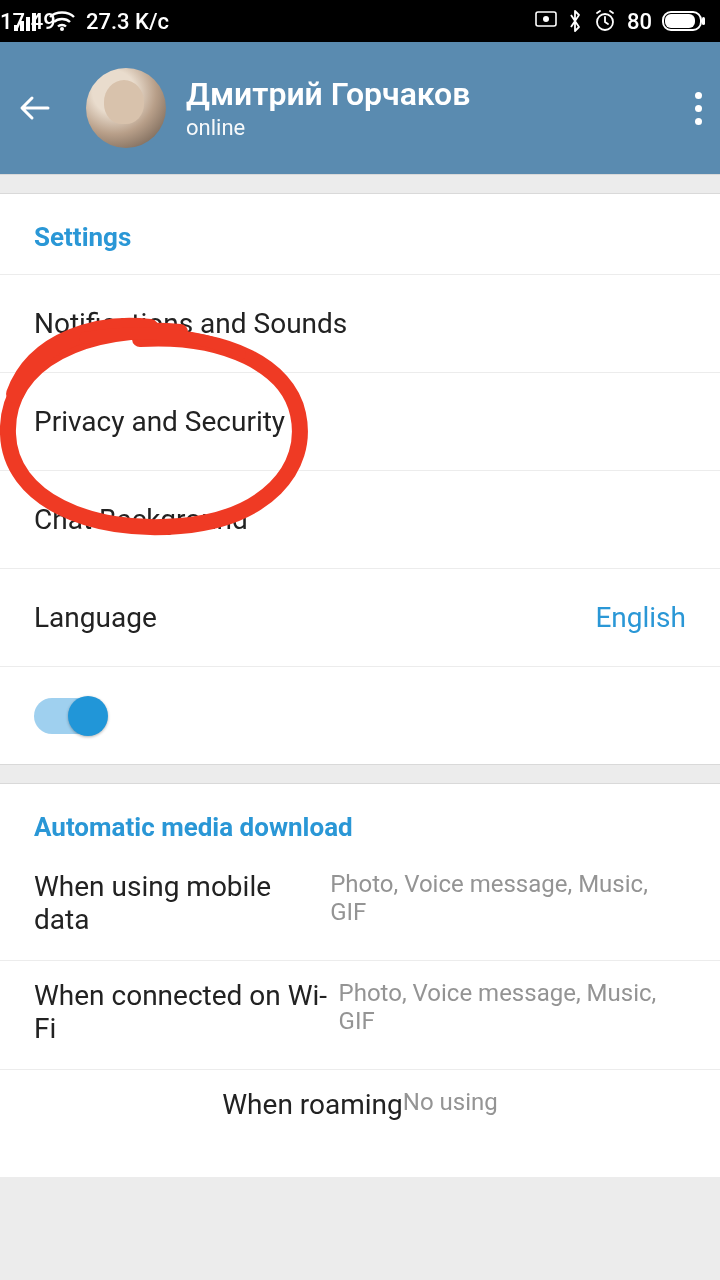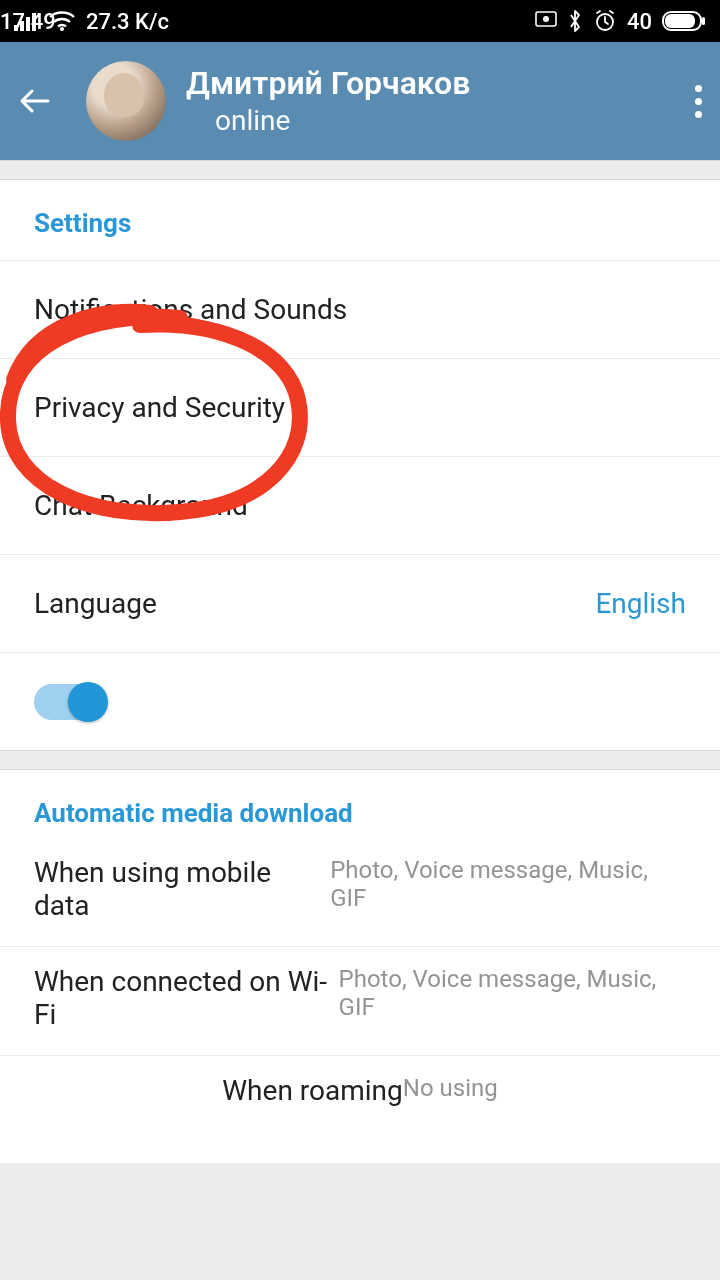--- a/index.html
+++ b/index.html
@@ -5,27 +5,27 @@
   * { box-sizing: border-box; margin: 0; padding: 0; }
   html, body { width: 720px; height: 1280px; font-family: -apple-system, Roboto, "Helvetica Neue", Arial, sans-serif; background:#ececec; overflow:hidden;}
   
   
   .statusbar { background:#000; color:#fff; height:42px; display:flex; align-items:center; justify-content:space-between; padding:6px 14px; font-size:22px; font-weight:500;}
   .status-left, .status-right { display:flex; align-items:center; gap:10px;}
   .status-center { position:absolute; left:0; right:0; text-align:left; pointer-events:none;}
   .si svg { display:block; }
 
   
-  .appbar { background:#5a8bb0; color:#fff; height:118px; display:flex; align-items:center; padding:0 18px; }
+  .appbar { background:#5a8bb0; color:#fff; height:132px; display:flex; align-items:center; padding:0 18px; }
   .back { width:48px; display:flex; align-items:center; justify-content:flex-start; }
   .avatar { width:80px; height:80px; border-radius:50%; margin:0 20px 0 20px; background: radial-gradient(circle at 35% 30%, #e9dccd 0 28%, #b89f89 55%, #5a4c41 100%); position:relative; overflow:hidden;}
   .avatar::after{content:""; position:absolute; left:18px; top:12px; width:40px; height:44px; background:#d8c2ac; border-radius:50% 50% 45% 45%;}
   .profile { flex:1; display:flex; flex-direction:column; justify-content:center; }
   .profile .name { font-size:32px; font-weight:600; line-height:1.15;}
-  .profile .status { font-size:28px; opacity:.95; margin-top:2px;margin-left:29px;}
+  .profile .status { font-size:22px; opacity:.95; margin-top:2px;}
   .kebab { width:40px; display:flex; align-items:center; justify-content:flex-end; }
   .dots { display:flex; flex-direction:column; gap:6px; }
   .dots span{ width:7px; height:7px; background:#fff; border-radius:50%; display:block;}
 
   
   .gap { height:20px; background:#ececec; border-top:1px solid #d9d9d9; border-bottom:1px solid #d9d9d9;}
   .section { background:#fff; }
   .section-header { color:#2a97d6; font-size:26px; font-weight:700; padding:28px 34px 22px; }
   .row { min-height:98px; border-top:1px solid #ececec; display:flex; align-items:center; justify-content:space-between; padding:0 34px; }
   .row:first-of-type { border-top:none; }
@@ -84,21 +84,21 @@
           <path d="M4 6 L12 18 L8 22 L8 2 L12 6 L4 18" fill="none" stroke="#fff" stroke-width="1.8" stroke-linejoin="round"></path>
         </svg>
     </span>
     <span class="si">
       <svg width="24" height="24" viewBox="0 0 24 24">
           <circle cx="12" cy="13" r="8" fill="none" stroke="#fff" stroke-width="1.8"></circle>
           <path d="M12 8 L12 13 L15 15" stroke="#fff" stroke-width="1.8" fill="none" stroke-linecap="round"></path>
           <path d="M4 4 L7 2 M20 4 L17 2" stroke="#fff" stroke-width="1.8" stroke-linecap="round"></path>
         </svg>
     </span>
-    <span>40</span>
+    <span>80</span>
     <span class="si">
       <svg width="44" height="20" viewBox="0 0 44 20">
           <rect x="1" y="1" width="38" height="18" rx="8" fill="none" stroke="#fff" stroke-width="2"></rect>
           <rect x="3" y="3" width="30" height="14" rx="6" fill="#fff"></rect>
           <rect x="40" y="6" width="3" height="8" rx="1.5" fill="#fff"></rect>
         </svg>
     </span>
   </div>
 </div>
 

